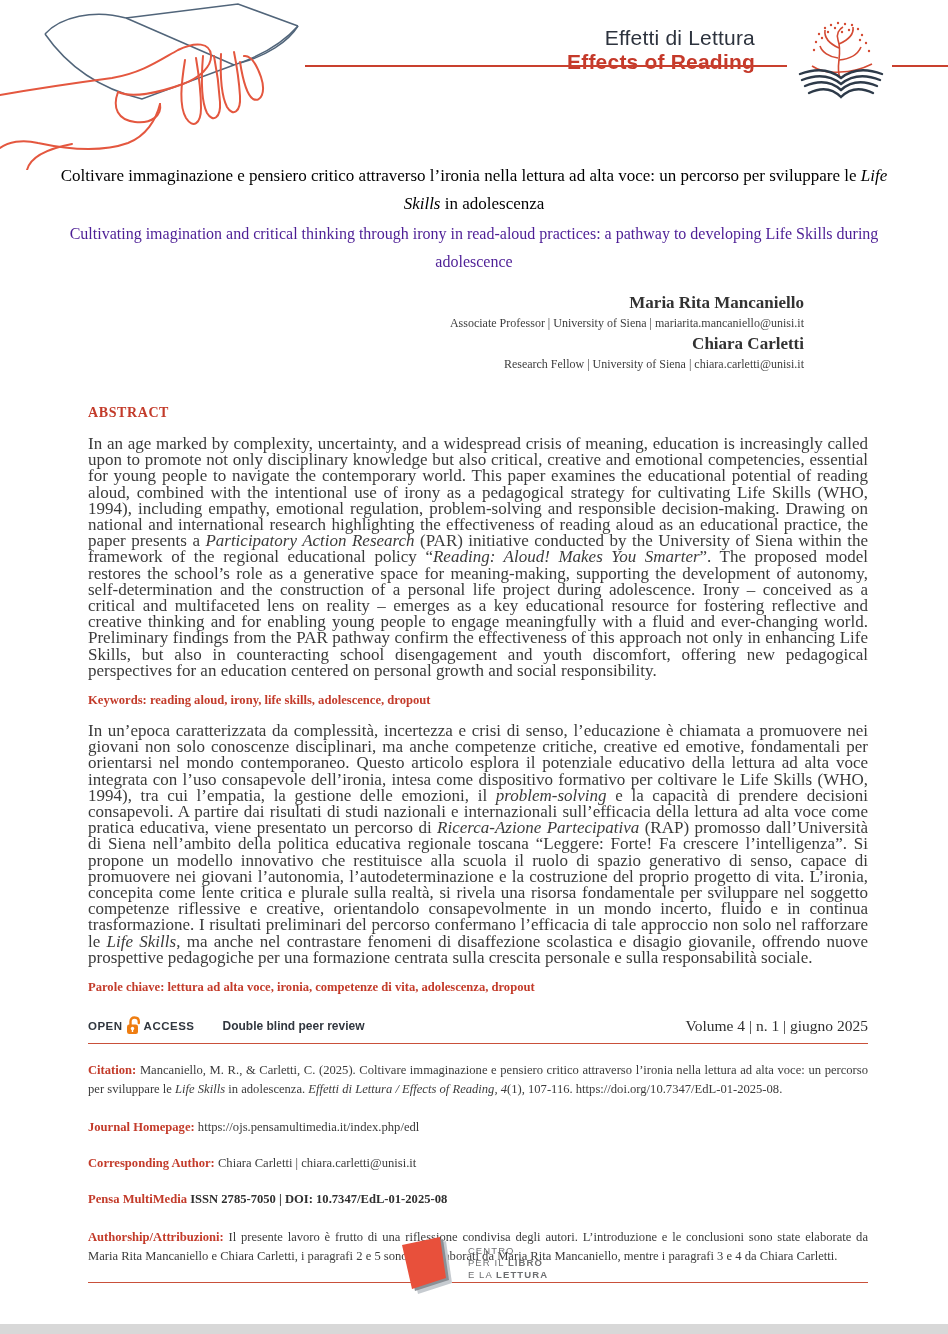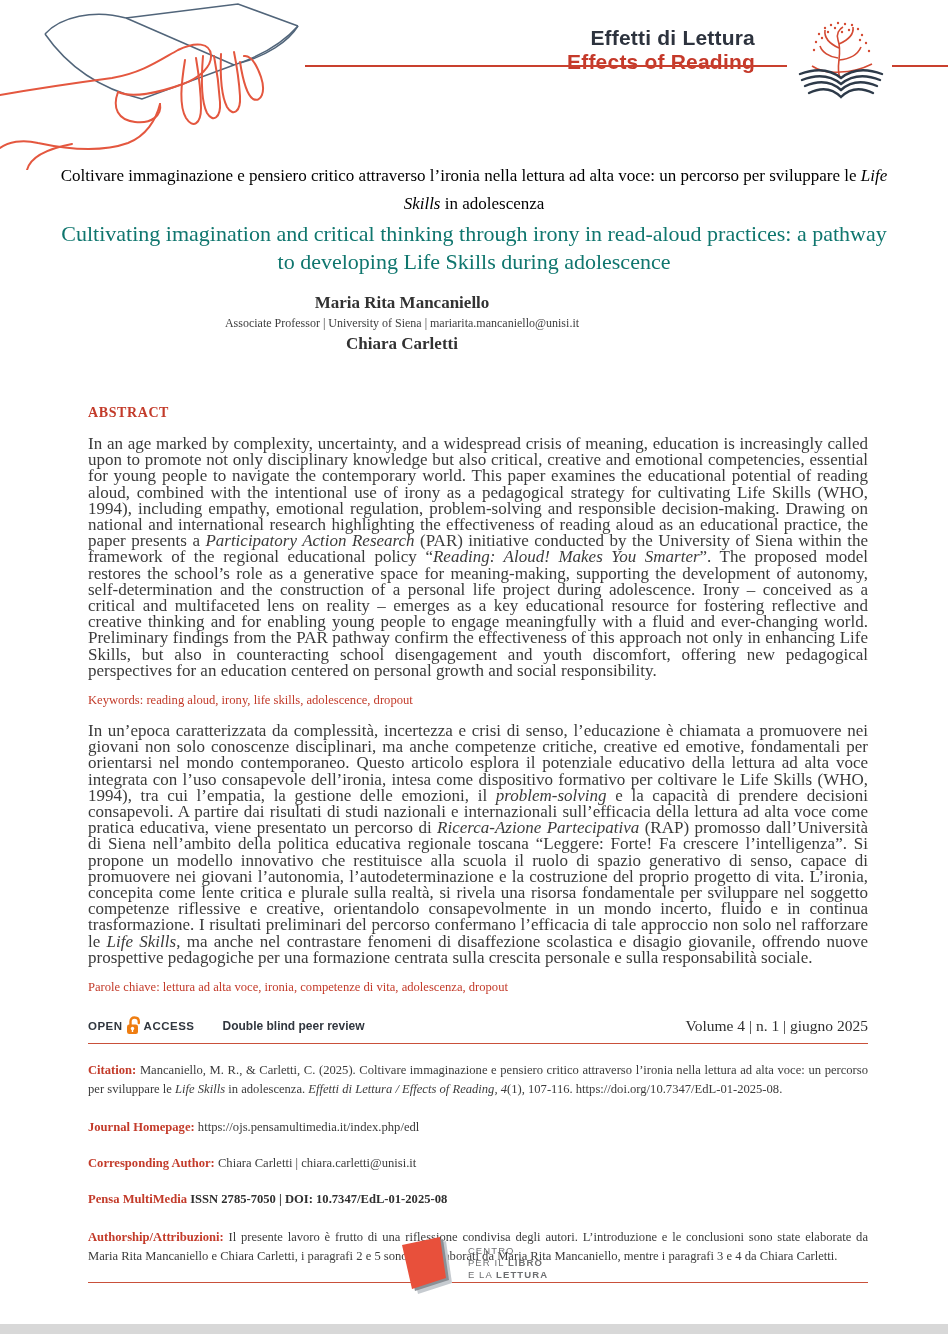--- a/index.html
+++ b/index.html
@@ -4,39 +4,39 @@
 <style>
   html,body{margin:0;padding:0;}
   body{
     width:948px;height:1334px;position:relative;background:#ffffff;
     font-family:"Liberation Serif",serif;color:#3b3b3b;overflow:hidden;
   }
   
   .hdr{position:absolute;top:0;left:0;width:948px;height:160px;}
   .hand-art{position:absolute;top:0;left:0;}
   .journal-titles{position:absolute;top:26px;right:193px;text-align:right;}
-  .jt-it{font-family:"Liberation Sans",sans-serif;font-weight:bold;font-size:21px;color:#2d333e;letter-spacing:.2px;}
+  .jt-it{font-family:"Liberation Sans",sans-serif;font-weight:normal;font-size:21px;color:#2d333e;letter-spacing:.2px;}
   .jt-en{font-family:"Liberation Sans",sans-serif;font-weight:bold;font-size:21px;color:#c5392a;letter-spacing:.2px;}
   .hdr-line{position:absolute;top:65px;height:2px;background:#c9402e;}
   .hdr-line.l1{left:305px;width:482px;}
   .hdr-line.l2{left:892px;width:56px;}
   .book-tree-logo{position:absolute;top:20px;left:792px;}
   
   .title-block{position:absolute;top:162px;left:60px;width:828px;text-align:center;}
   .title-it{font-size:17px;line-height:28px;color:#000000;}
-  .title-en{font-size:22px;line-height:28px;color:#0f766e;margin-top:2px;}
+  .title-en{font-size:16px;line-height:28px;color:#4c1d95;margin-top:2px;}
   
-  .authors{position:absolute;top:292px;left:0;width:804px;text-align:center;color:#323232;}
+  .authors{position:absolute;top:292px;left:0;width:804px;text-align:right;color:#323232;}
   .author-name{font-size:17px;font-weight:bold;line-height:21px;}
   .author-affil{font-size:12px;line-height:20px;color:#3d3d3d;}
   
   .col{position:absolute;left:88px;width:780px;top:405px;}
   .abstract-heading{color:#c33b2a;font-weight:bold;font-size:14px;letter-spacing:.6px;}
   .para{font-size:17px;line-height:16.2px;text-align:justify;color:#3b3b3b;margin-top:15px;}
-  .kw{color:#c33b2a;font-weight:normal;font-size:12.6px;margin-top:14px;}
+  .kw{color:#c33b2a;font-weight:bold;font-size:12.6px;margin-top:14px;}
   
   .oa-row{margin-top:21px;display:flex;align-items:center;}
   .oa-badge{display:flex;align-items:center;font-family:"Liberation Sans",sans-serif;font-weight:bold;font-size:11.5px;color:#31373f;letter-spacing:.5px;}
   .oa-badge .lock{margin:0 3px;}
   .peer-review{font-family:"Liberation Sans",sans-serif;font-weight:bold;font-size:12px;color:#31373f;margin-left:28px;}
   .vol{margin-left:auto;font-size:15.5px;color:#2f2f2f;}
   .rule{border:none;border-top:1.5px solid #c9503a;margin:8px 0 0 0;}
   .meta-para{font-size:12.6px;line-height:19px;text-align:justify;margin-top:17px;}
   .meta-line{font-size:12.6px;margin-top:21px;}
   .red-label{color:#c33b2a;font-weight:bold;}
@@ -127,20 +127,21 @@
 
 <div class="title-block">
   <div class="title-it"><span>Coltivare immaginazione e pensiero critico attraverso l’ironia nella lettura ad alta voce: un percorso per sviluppare le </span><span style="font-style: italic;">Life Skills</span><span> in adolescenza</span></div>
   <div class="title-en">Cultivating imagination and critical thinking through irony in read-aloud practices: a pathway to developing Life Skills during adolescence</div>
 </div>
 
 <div class="authors">
   <div class="author-name">Maria Rita Mancaniello</div>
   <div class="author-affil">Associate Professor | University of Siena | mariarita.mancaniello@unisi.it</div>
   <div class="author-name">Chiara Carletti</div>
+  <div class="author-affil">Research Fellow | University of Siena | chiara.carletti@unisi.it</div>
 </div>
 
 <div class="col">
 
   <div class="abstract-heading">ABSTRACT</div>
 
   <div class="para"><span>In an age marked by complexity, uncertainty, and a widespread crisis of meaning, education is increasingly called upon to promote not only disciplinary knowledge but also critical, creative and emotional competencies, essential for young people to navigate the contemporary world. This paper examines the educational potential of reading aloud, combined with the intentional use of irony as a pedagogical strategy for cultivating Life Skills (WHO, 1994), including empathy, emotional regulation, problem-solving and responsible decision-making. Drawing on national and international research highlighting the effectiveness of reading aloud as an educational practice, the paper presents a </span><span style="font-style: italic;">Participatory Action Research</span><span> (PAR) initiative conducted by the University of Siena within the framework of the regional educational policy “</span><span style="font-style: italic;">Reading: Aloud! Makes You Smarter</span><span>”. The proposed model restores the school’s role as a generative space for meaning-making, supporting the development of autonomy, self-determination and the construction of a personal life project during adolescence. Irony – conceived as a critical and multifaceted lens on reality – emerges as a key educational resource for fostering reflective and creative thinking and for enabling young people to engage meaningfully with a fluid and ever-changing world. Preliminary findings from the PAR pathway confirm the effectiveness of this approach not only in enhancing Life Skills, but also in counteracting school disengagement and youth discomfort, offering new pedagogical perspectives for an education centered on personal growth and social responsibility.</span></div>
 
   <div class="kw">Keywords: reading aloud, irony, life skills, adolescence, dropout</div>
 

